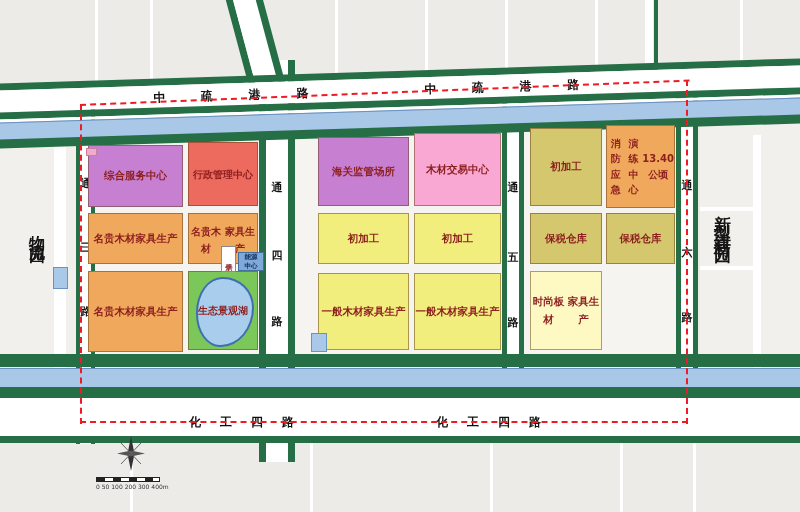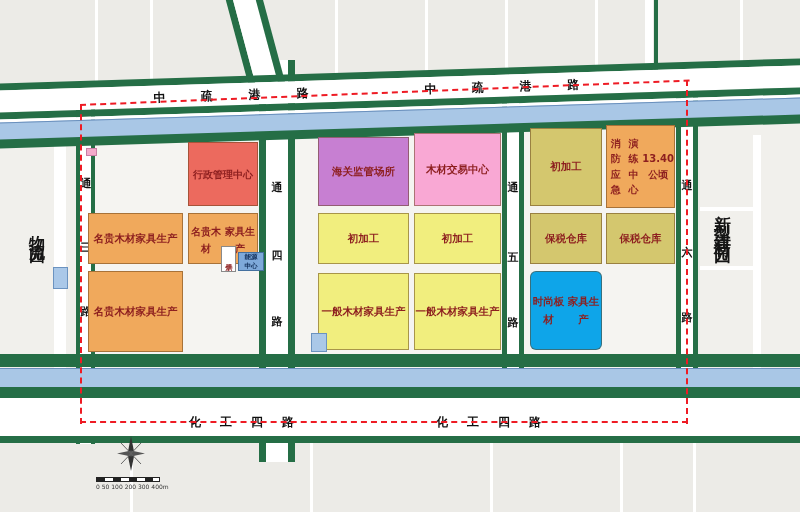--- a/index.html
+++ b/index.html
@@ -185,20 +185,23 @@
   <span class="vc" style="left:270px;top:180px">通</span>
   <span class="vc" style="left:270px;top:248px">四</span>
   <span class="vc" style="left:270px;top:314px">路</span>
   <span class="vc" style="left:506px;top:180px">通</span>
   <span class="vc" style="left:506px;top:250px">五</span>
   <span class="vc" style="left:506px;top:315px">路</span>
   <span class="vc" style="left:680px;top:178px">通</span>
   <span class="vc" style="left:680px;top:245px">六</span>
   <span class="vc" style="left:680px;top:310px">路</span>
 
+  <div class="blk b0" style="background: rgb(199, 127, 210);">
+    <span>综合服务中心</span>
+  </div>
   <div class="blk b2" style="background: rgb(199, 127, 210);">
     <span>海关监管场所</span>
   </div>
   <div class="blk b1" style="background: rgb(236, 106, 94);">
     <span>行政管理中心</span>
   </div>
   <div class="blk b3" style="background: #f9a8d4;">
     <span>木材交易中心</span>
   </div>
   <div class="blk b4" style="background: rgb(212, 199, 110);">
@@ -228,29 +231,34 @@
     <span>保税仓库</span>
   </div>
   <div class="blk b11" style="background: rgb(212, 199, 110);">
     <span>保税仓库</span>
   </div>
 
   <div class="blk b12" style="background: rgb(240, 169, 92);">
     <span>名贵木材</span>
     <span>家具生产</span>
   </div>
+  <div class="blk b13" style="background: rgb(124, 199, 90);">
+    <div class="lake-water" style="background: rgb(169, 205, 236);"></div>
+    <span class="lk">生态</span>
+    <span class="lk">景观湖</span>
+  </div>
   <div class="blk b14" style="background: rgb(241, 238, 126);">
     <span>一般木材</span>
     <span>家具生产</span>
   </div>
   <div class="blk b15" style="background: rgb(241, 238, 126);">
     <span>一般木材</span>
     <span>家具生产</span>
   </div>
-  <div class="blk b16" style="background: #0ea5e9; border-radius: 6px;">
+  <div class="blk b16" style="background: #fef9c3;">
     <span>时尚板材</span>
     <span>家具生产</span>
   </div>
 
   <div class="smallbox drybox">烘干</div>
   <div class="smallbox enbox">
     <span>能源</span>
     <span>中心</span>
   </div>
   <div class="smallbox pinkchip"></div>

